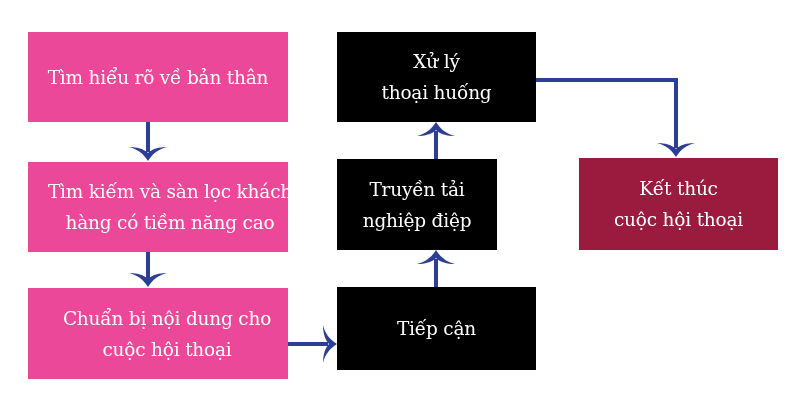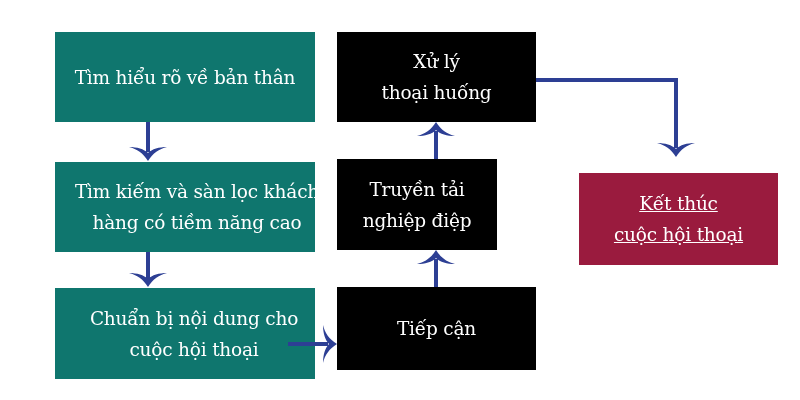--- a/index.html
+++ b/index.html
@@ -11,21 +11,21 @@
       align-items: center;
       justify-content: center;
       text-align: center;
       color: #ffffff;
       font-size: 18.5px;
       line-height: 31px;
       box-sizing: border-box;
       letter-spacing: -0.2px;
     }
     .box span { display: block; white-space: nowrap; }
-    .light { background: #0f766e; margin-left: 27px; }
+    .light { background: #ec4899; }
     .dark  { background: #000000; }
     .red   { background: #9a1b3e; }
     svg.arrows { position: absolute; left: 0; top: 0; }
   </style>
 </head>
 <body>
 
 <div class="box light" style="left:28px; top:32px; width:260px; height:90px;">
   <span>Tìm hiểu rõ về bản thân</span>
 </div>
@@ -47,21 +47,21 @@
 
 <div class="box dark" style="left:337px; top:159px; width:160px; height:91px;">
   <span>Truyền tải</span>
   <span>nghiệp điệp</span>
 </div>
 
 <div class="box dark" style="left:337px; top:287px; width:199px; height:83px;">
   <span>Tiếp cận</span>
 </div>
 
-<div class="box red" style="left:579px; top:173px; width:199px; height:92px;text-decoration:underline;">
+<div class="box red" style="left:579px; top:158px; width:199px; height:92px;">
   <span>Kết thúc</span>
   <span>cuộc hội thoại</span>
 </div>
 
 <svg class="arrows" width="800" height="400" viewBox="0 0 800 400">
   <g fill="#2d3f94" stroke="none">
 
     <g>
       <rect x="146" y="122" width="4" height="30"></rect>
       <path d="M148,161 C143,153 137,149 129,147 C137,147 144,149 148,153 C152,149 159,147 167,147 C159,149 153,153 148,161 Z"></path>

